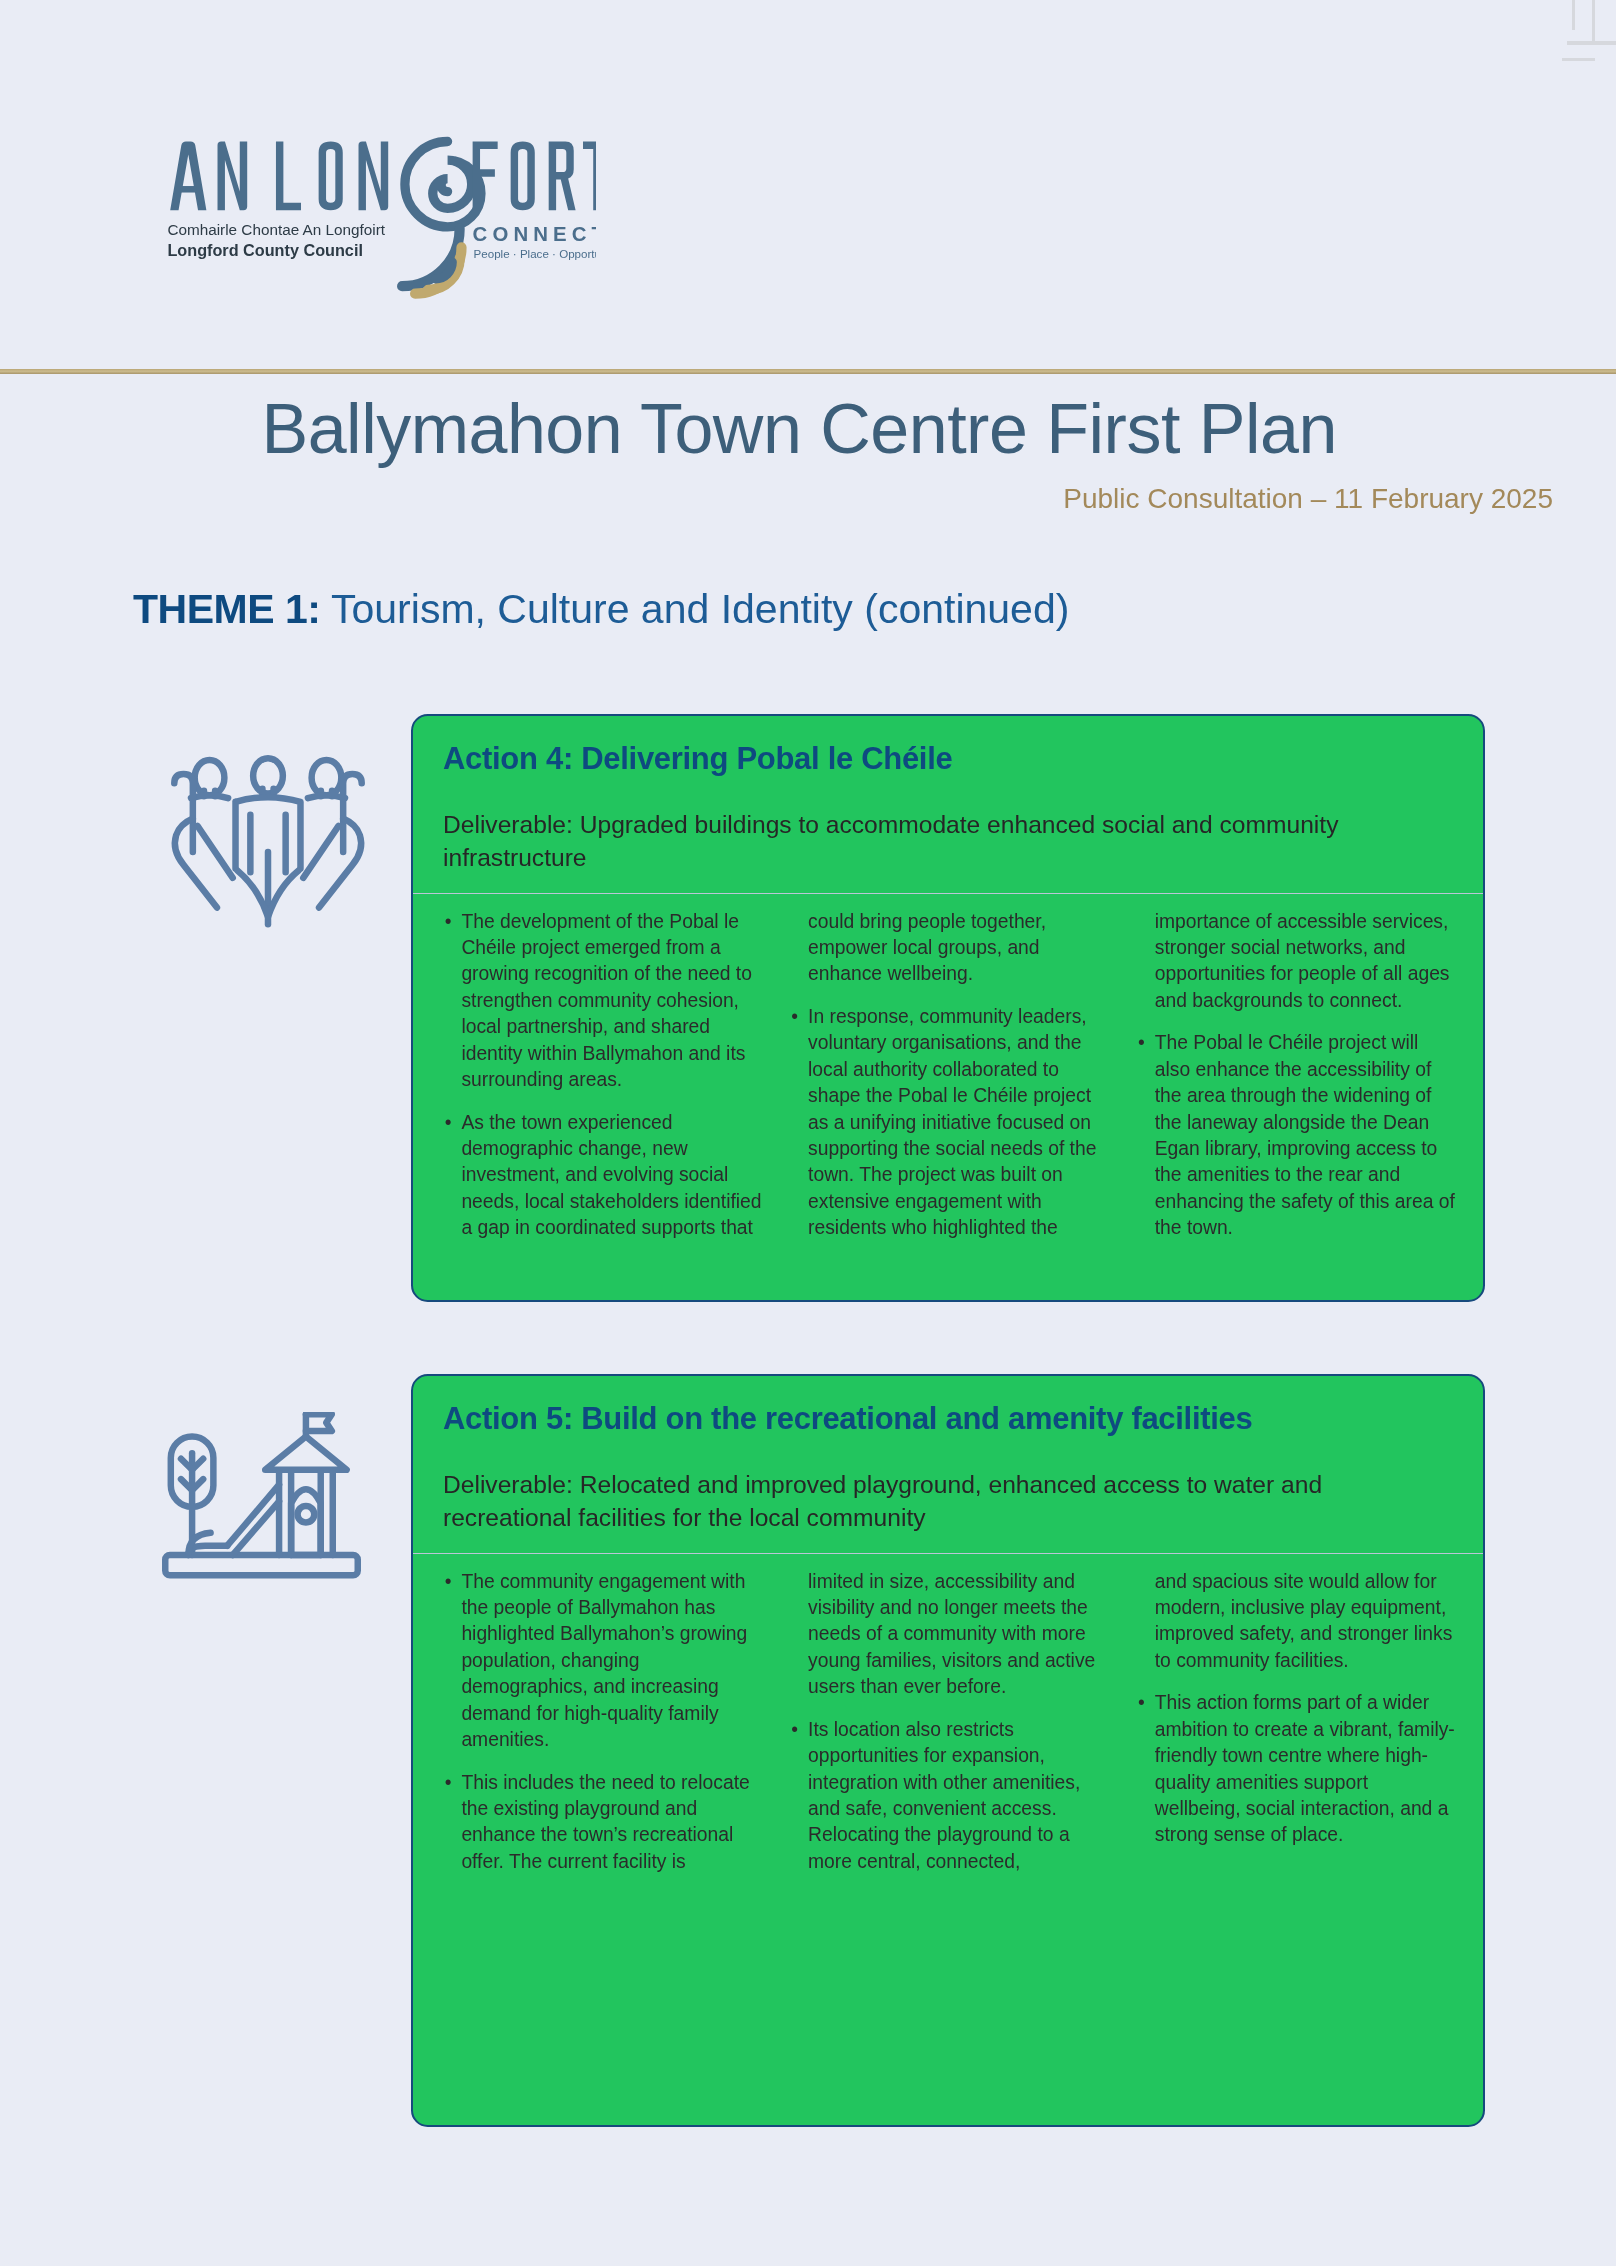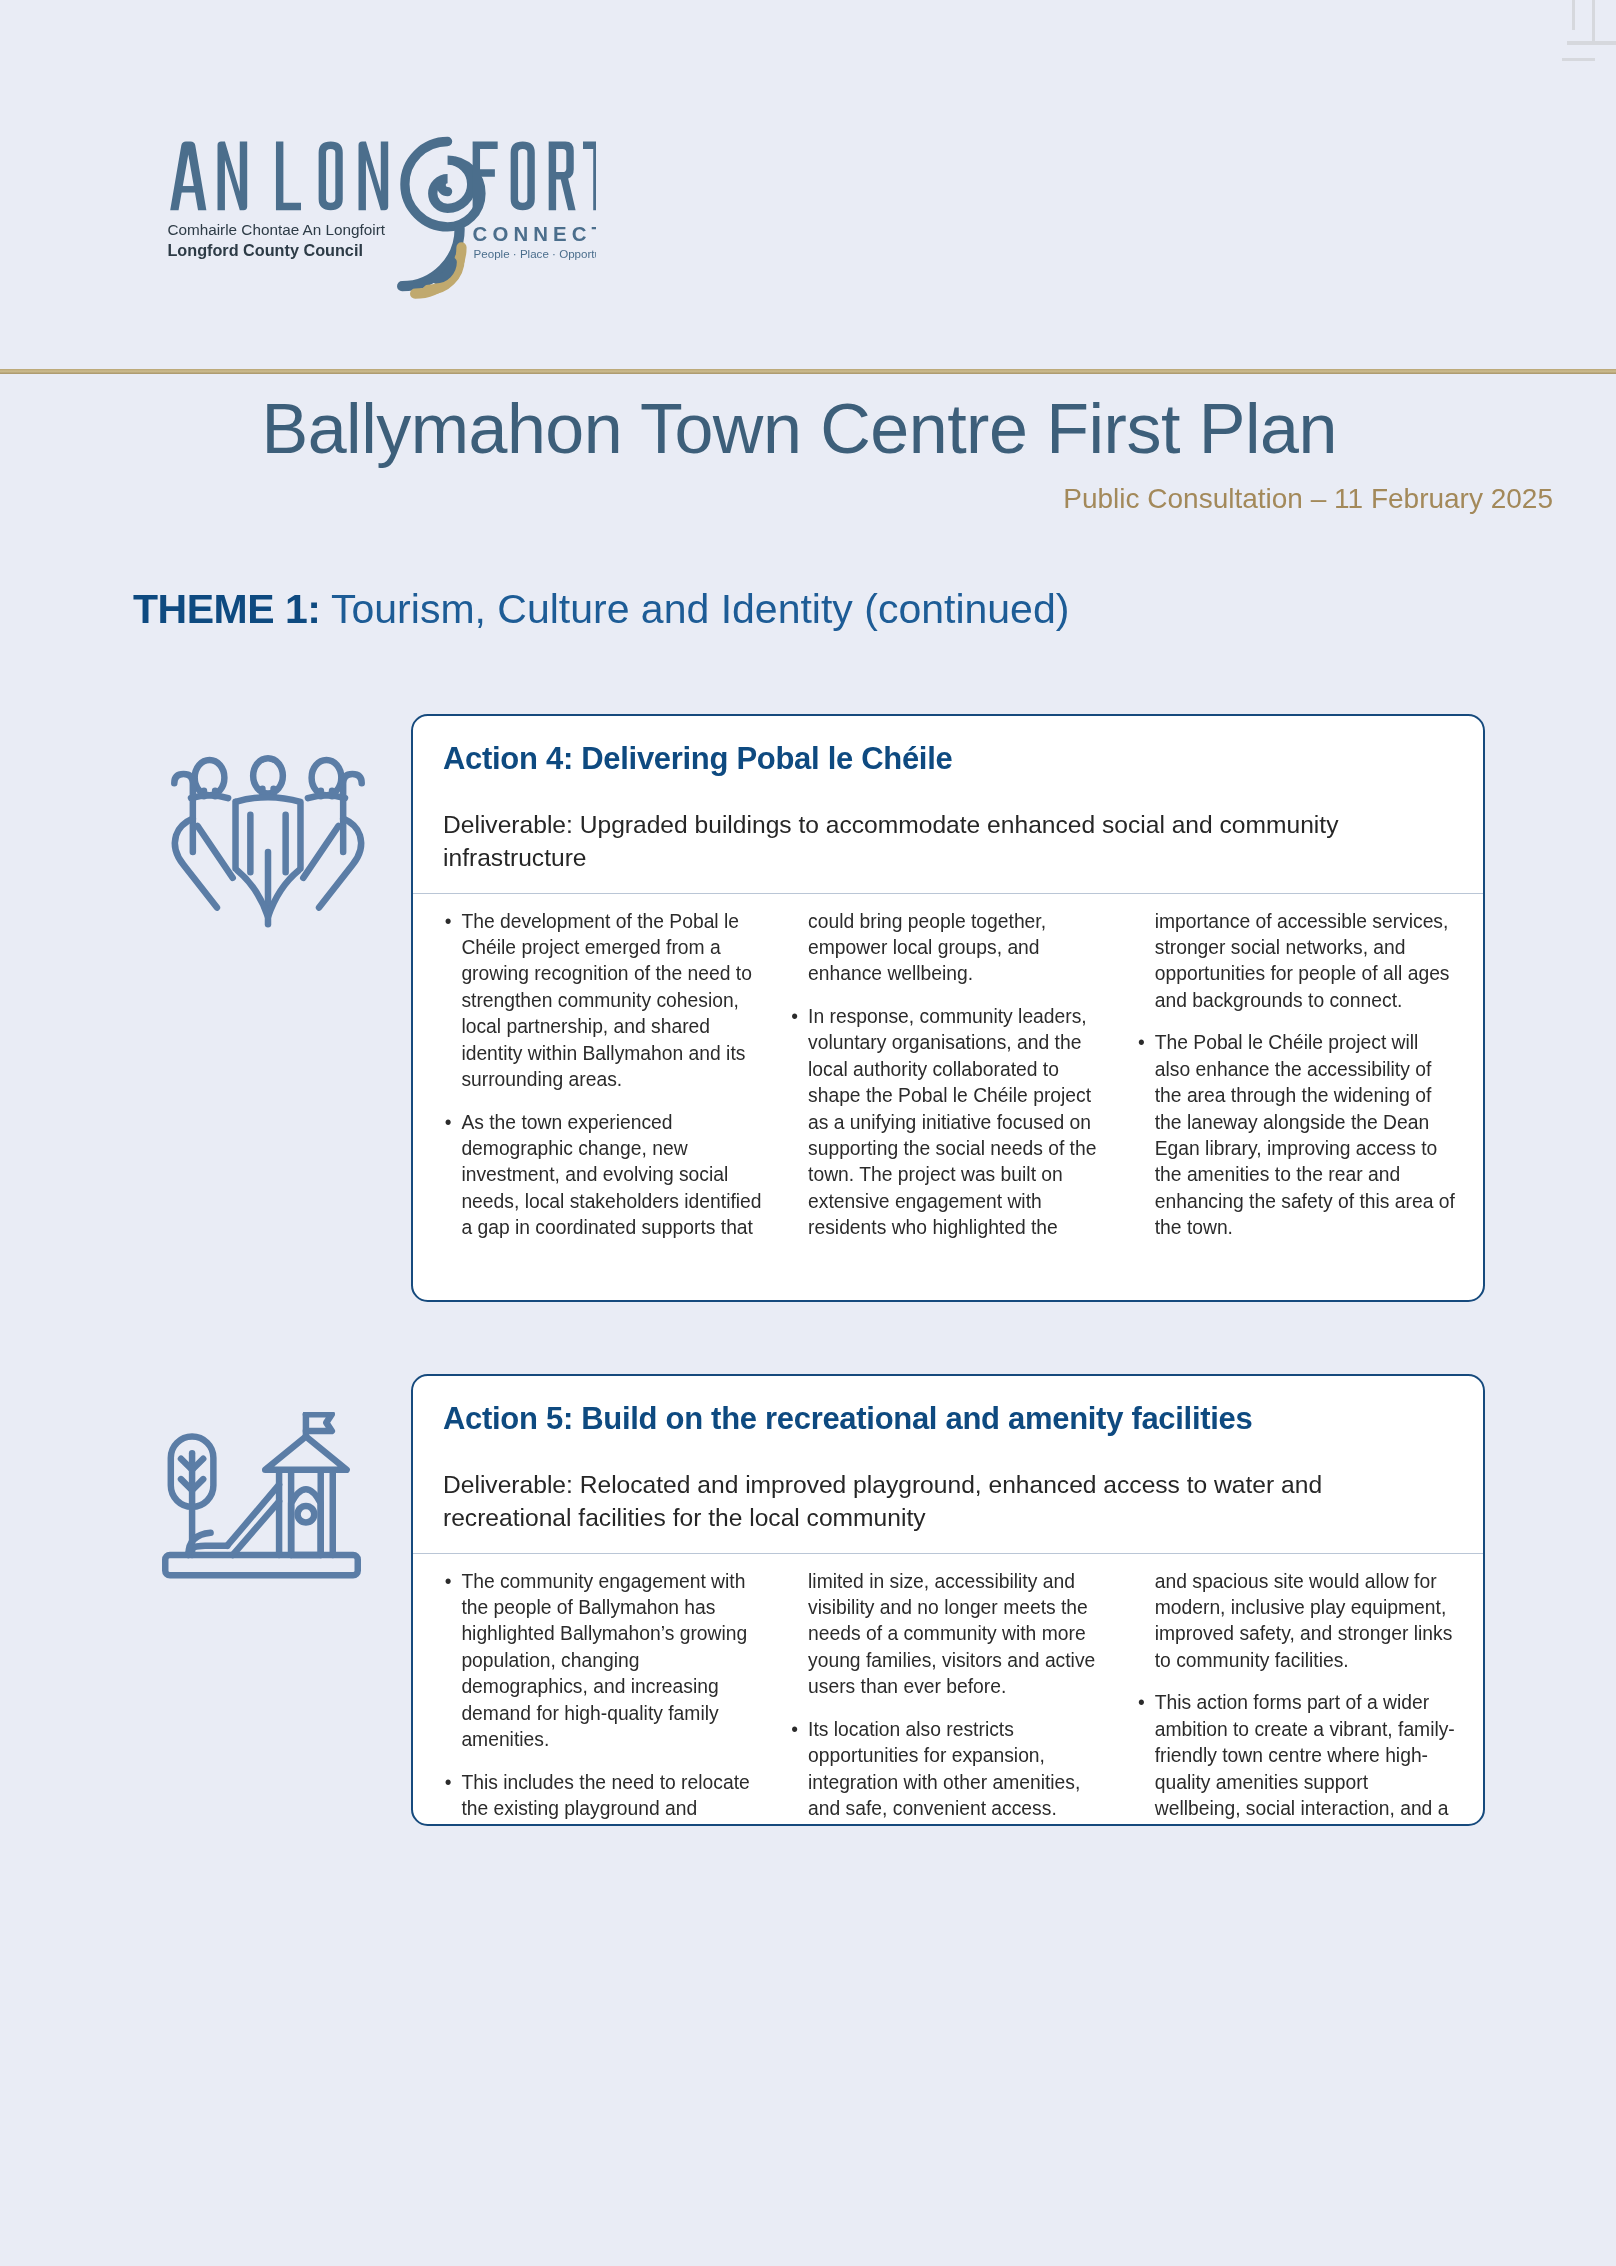--- a/index.html
+++ b/index.html
@@ -86,28 +86,28 @@
     letter-spacing: -0.5px;
   }
   .theme-line .theme-rest {
     font-weight: 400;
     text-align: center;
   }
 
   
   .card {
     position: absolute;
-    background: #ffffff;
+    background: #22c55e;
     border: 2.8px solid #164a7d;
     border-radius: 16.7px;
     box-sizing: border-box;
     overflow: hidden;
   }
   #card-action-4 { left: 411px; top: 714px; width: 1074px; height: 588px; }
-  #card-action-5 { left: 411px; top: 1374px; width: 1074px; height: 452px; }
+  #card-action-5 { left: 411px; top: 1374px; width: 1074px; height: 753px; }
 
   .card-head {
     padding: 26px 30px 18.6px 30px;
     border-bottom: 1.4px solid #bac6d6;
   }
   .card-title {
     font-size: 31px;
     font-weight: 700;
     color: #0e4a80;
     letter-spacing: -0.3px;

